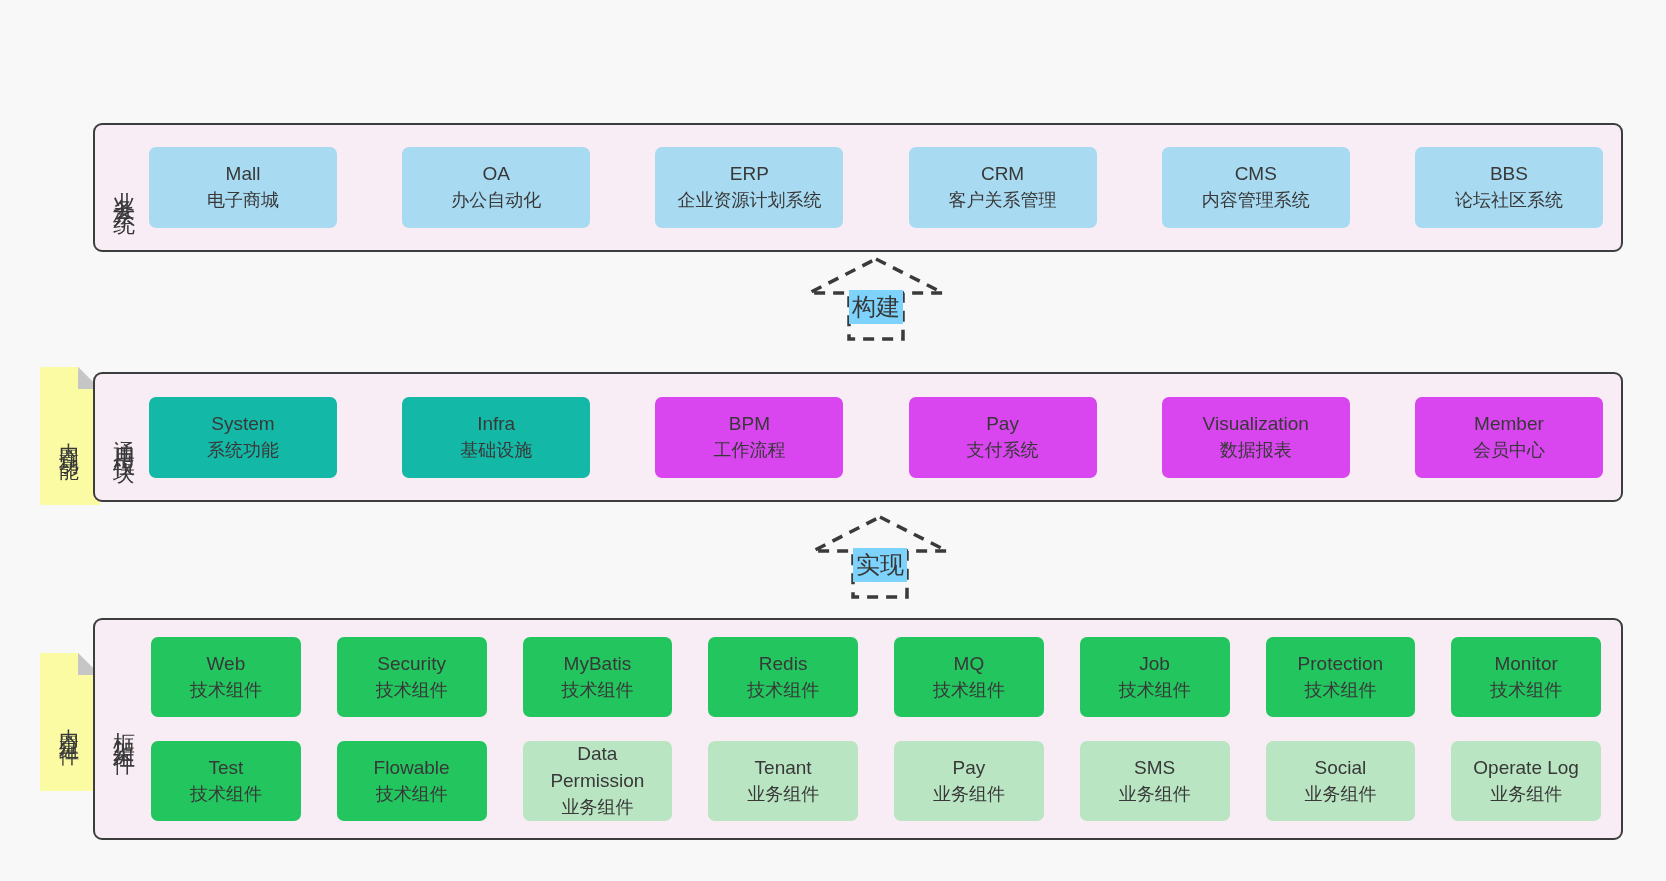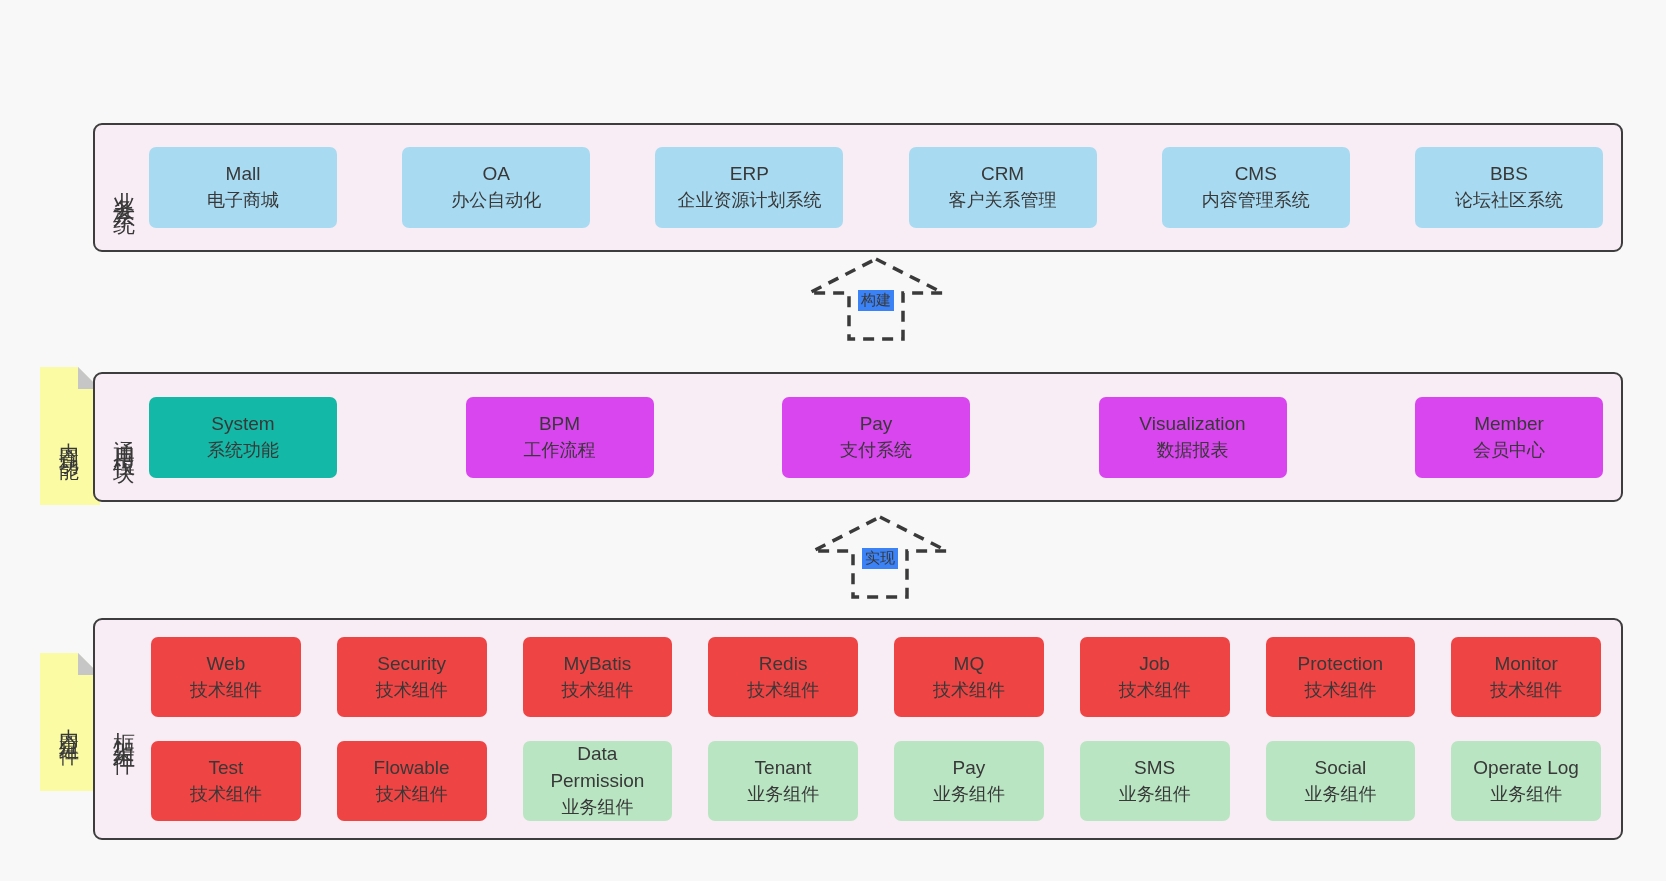--- a/index.html
+++ b/index.html
@@ -67,21 +67,21 @@
     text-align:center;
     line-height:1.42;
     padding:2px 6px;
     box-sizing:border-box;
   }
   .box .t{font-size:19px;}
   .box .s{font-size:18px;text-align:right;}
   .blue{background:#a8dbf2;}
   .red{background:#14b8a6;}
   .pink{background:#d946ef;}
-  .green{background:#ef4444;}
+  .green{background:#22c55e;}
   .lightgreen{background:#b9e5c2;}
 
   
   .note{
     position:absolute;
     left:40px;width:60px;height:138px;
     background:#fbfba3;
     z-index:1;
   }
   .note-2{top:367px;}
@@ -130,22 +130,22 @@
   .arrow path{
     fill:none;
     stroke:#3a3a3a;
     stroke-width:3.5;
     stroke-dasharray:11 8;
   }
   .arrow-label{
     position:absolute;
     left:50%;top:34px;
     transform:translateX(-50%);
-    background:#3b82f6;
-    font-size:15px;
+    background:#7dd3fc;
+    font-size:24px;
     padding:1px 3px;
     white-space:nowrap;
   }
 </style>
 </head>
 <body>
 
 <div class="canvas">
 
   <div class="note note-2">
@@ -196,20 +196,24 @@
     <span class="arrow-label">构建</span>
   </div>
 
   <section class="panel p2">
     <div class="vlabel">通用模块</div>
     <div class="boxes6">
       <div class="box red">
         <div class="t">System</div>
         <div class="s">系统功能</div>
       </div>
+      <div class="box red">
+        <div class="t">Infra</div>
+        <div class="s">基础设施</div>
+      </div>
       <div class="box pink">
         <div class="t">BPM</div>
         <div class="s">工作流程</div>
       </div>
       <div class="box pink">
         <div class="t">Pay</div>
         <div class="s">支付系统</div>
       </div>
       <div class="box pink">
         <div class="t">Visualization</div>

